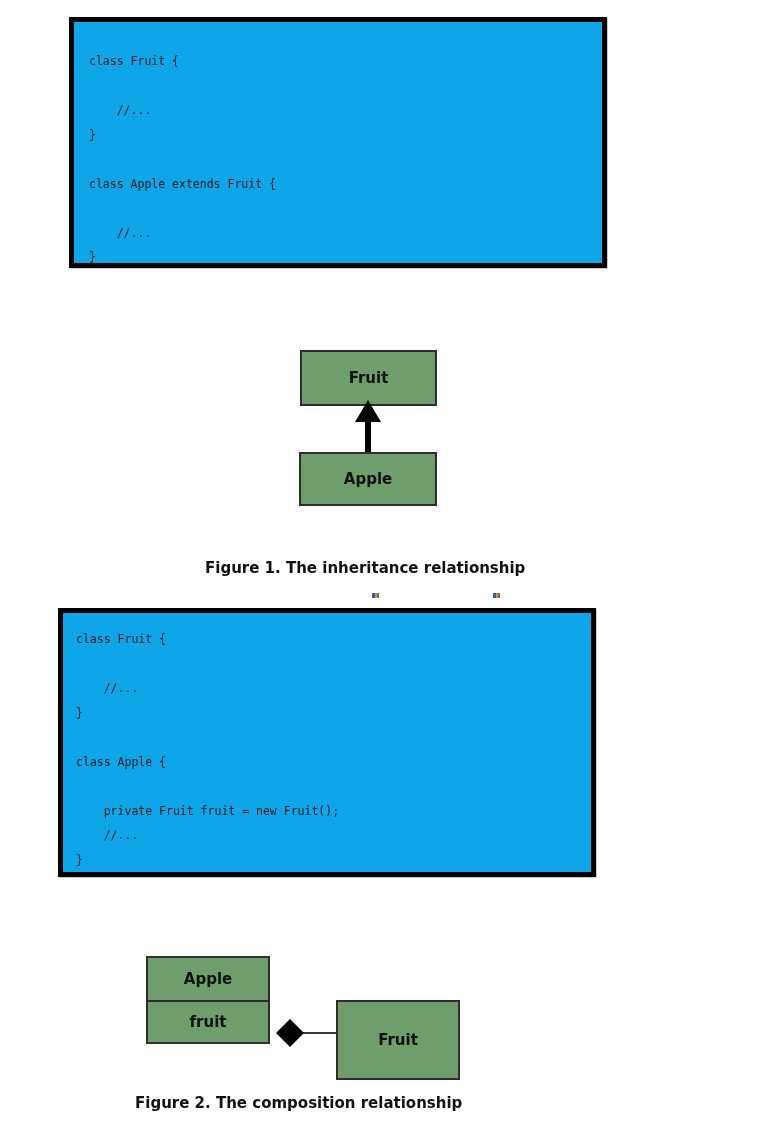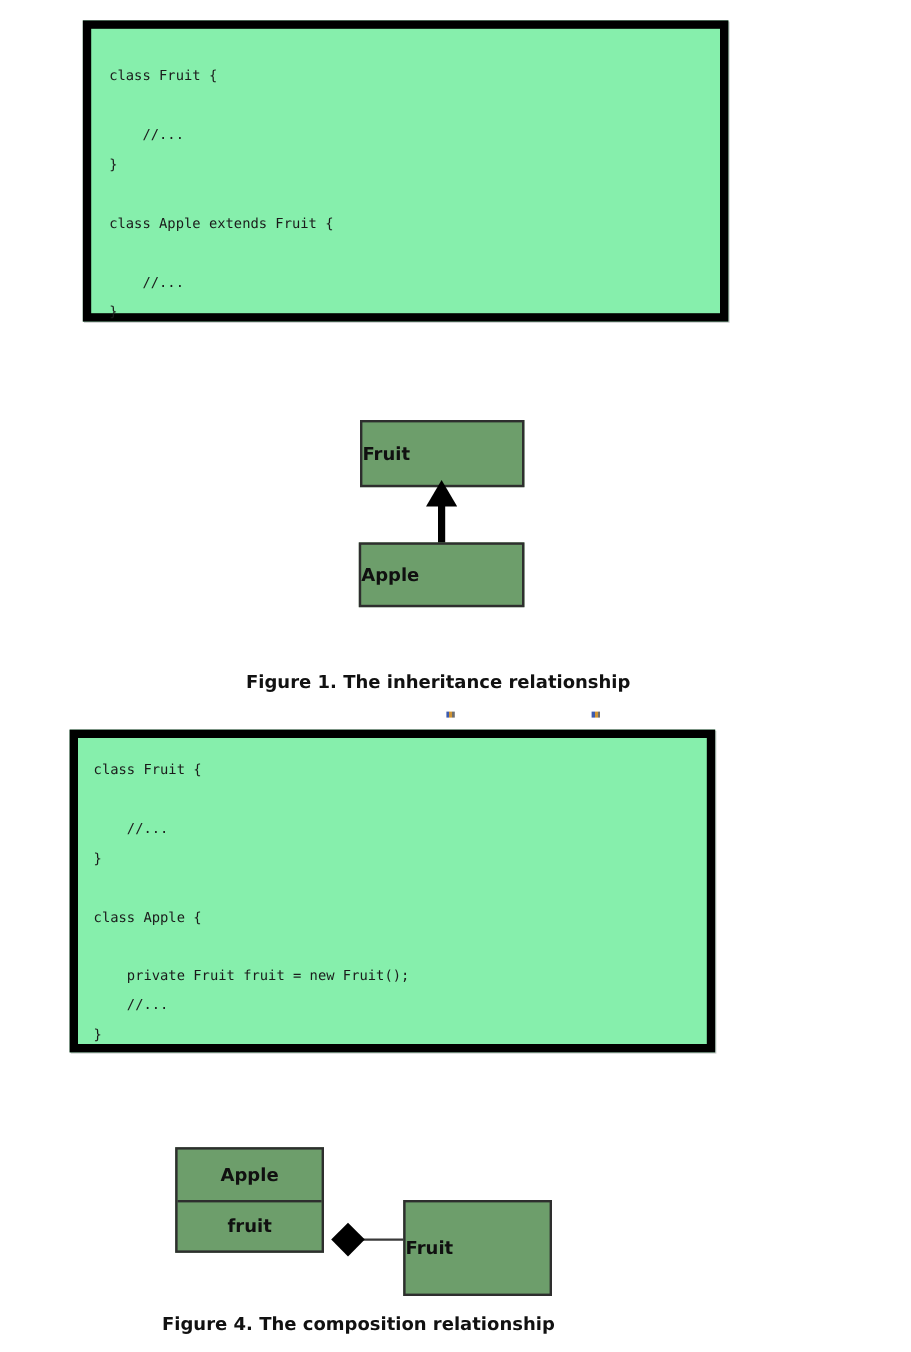--- a/index.html
+++ b/index.html
@@ -11,22 +11,22 @@
     width: 759px;
     height: 1127px;
     position: relative;
     font-family: "Liberation Sans", sans-serif;
     overflow: hidden;
   }
 
   
   .code-block {
     position: absolute;
-    background: #86efac;
-    border: 7px solid #000000;
+    background: #0ea5e9;
+    border: 5px solid #000000;
     box-sizing: border-box;
     box-shadow: 1px 1px 0 #c9cacb;
   }
   .code-pre {
     margin: 0;
     font-family: "DejaVu Sans Mono", "Liberation Mono", monospace;
     font-size: 11.5px;
     line-height: 24.5px;
     color: #1b1b1b;
     white-space: pre;
@@ -57,20 +57,21 @@
   }
 
   
   .uml-box {
     position: absolute;
     background: #6d9e6b;
     border: 2px solid #2e2e2e;
     box-sizing: border-box;
     display: flex;
     align-items: center;
+    justify-content: center;
     font-family: "DejaVu Sans", sans-serif;
     font-weight: bold;
     font-size: 15px;
     color: #101010;
   }
   .uml-box.stacked {
     display: block;
     padding: 0;
   }
   .uml-compartment {
@@ -187,13 +188,13 @@
   <svg width="76" height="38" viewBox="0 0 76 38" xmlns="http://www.w3.org/2000/svg">
     <line x1="24" y1="19" x2="76" y2="19" stroke="#3a3a3a" stroke-width="2"></line>
     <polygon points="24,5 38,19 24,33 10,19" fill="#000000"></polygon>
   </svg>
 </div>
 
 <div class="uml-box" id="fig2-box-fruit">
   <span>Fruit</span>
 </div>
 
-<div class="figure-caption" id="caption-2">Figure 4. The composition relationship</div>
+<div class="figure-caption" id="caption-2">Figure 2. The composition relationship</div>
 
 </body></html>

